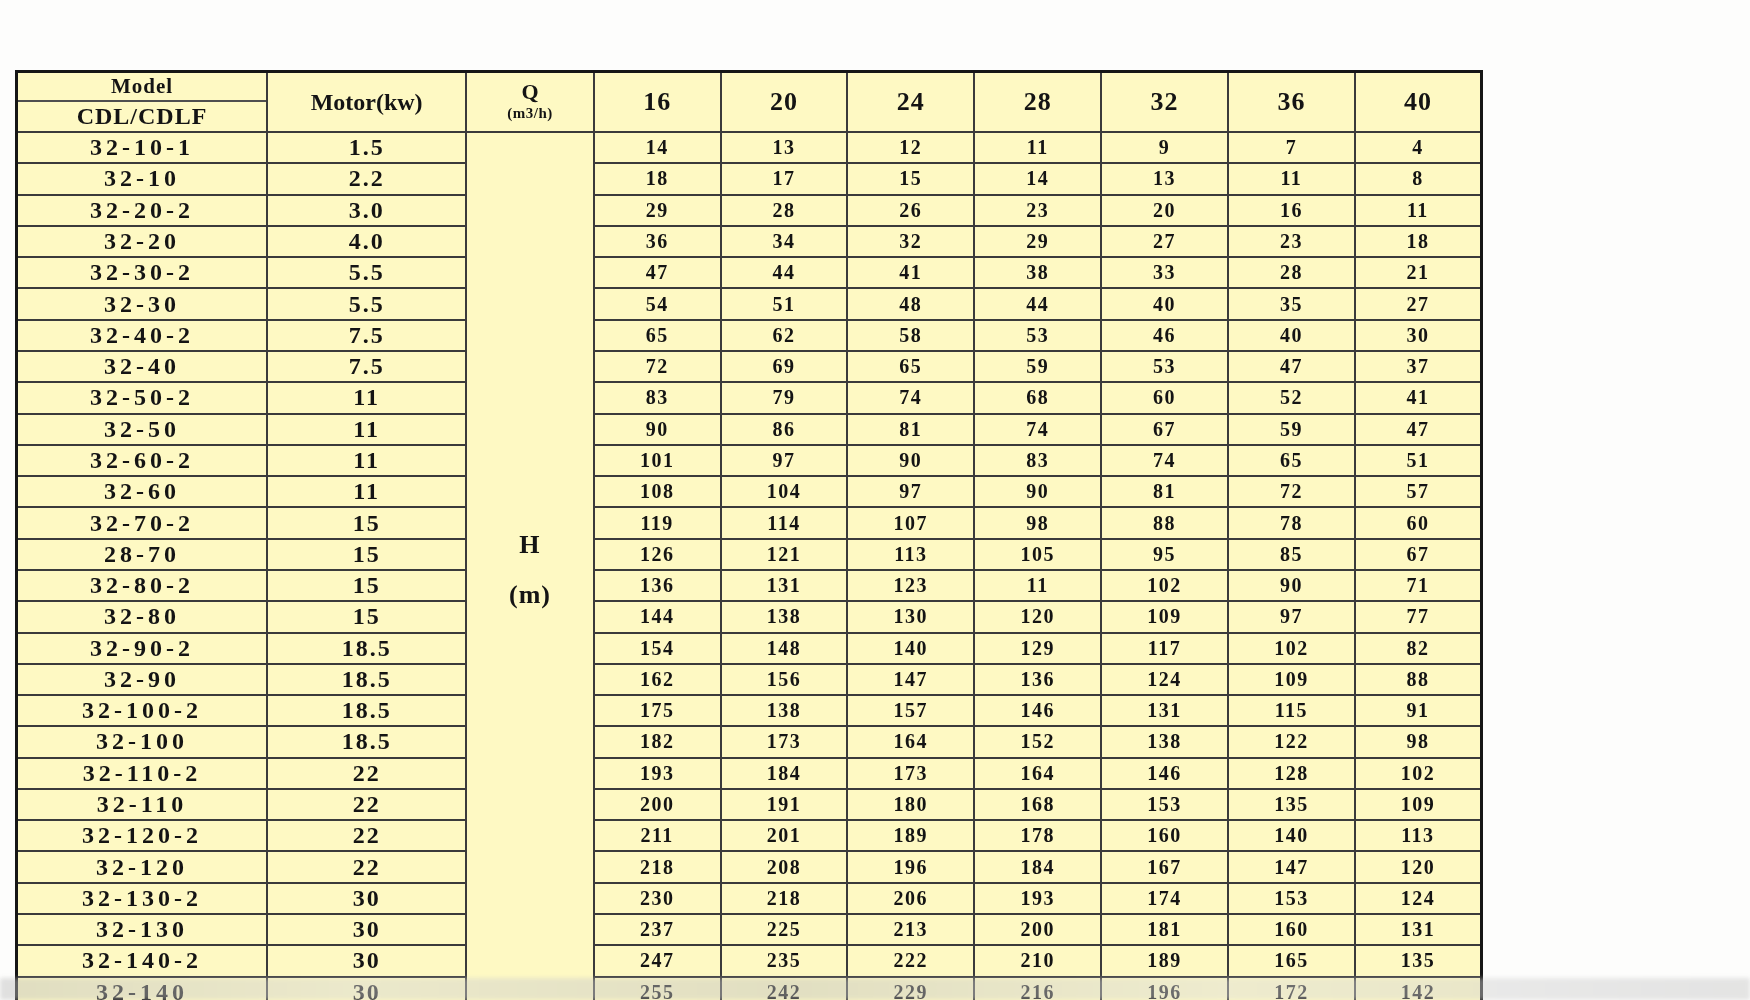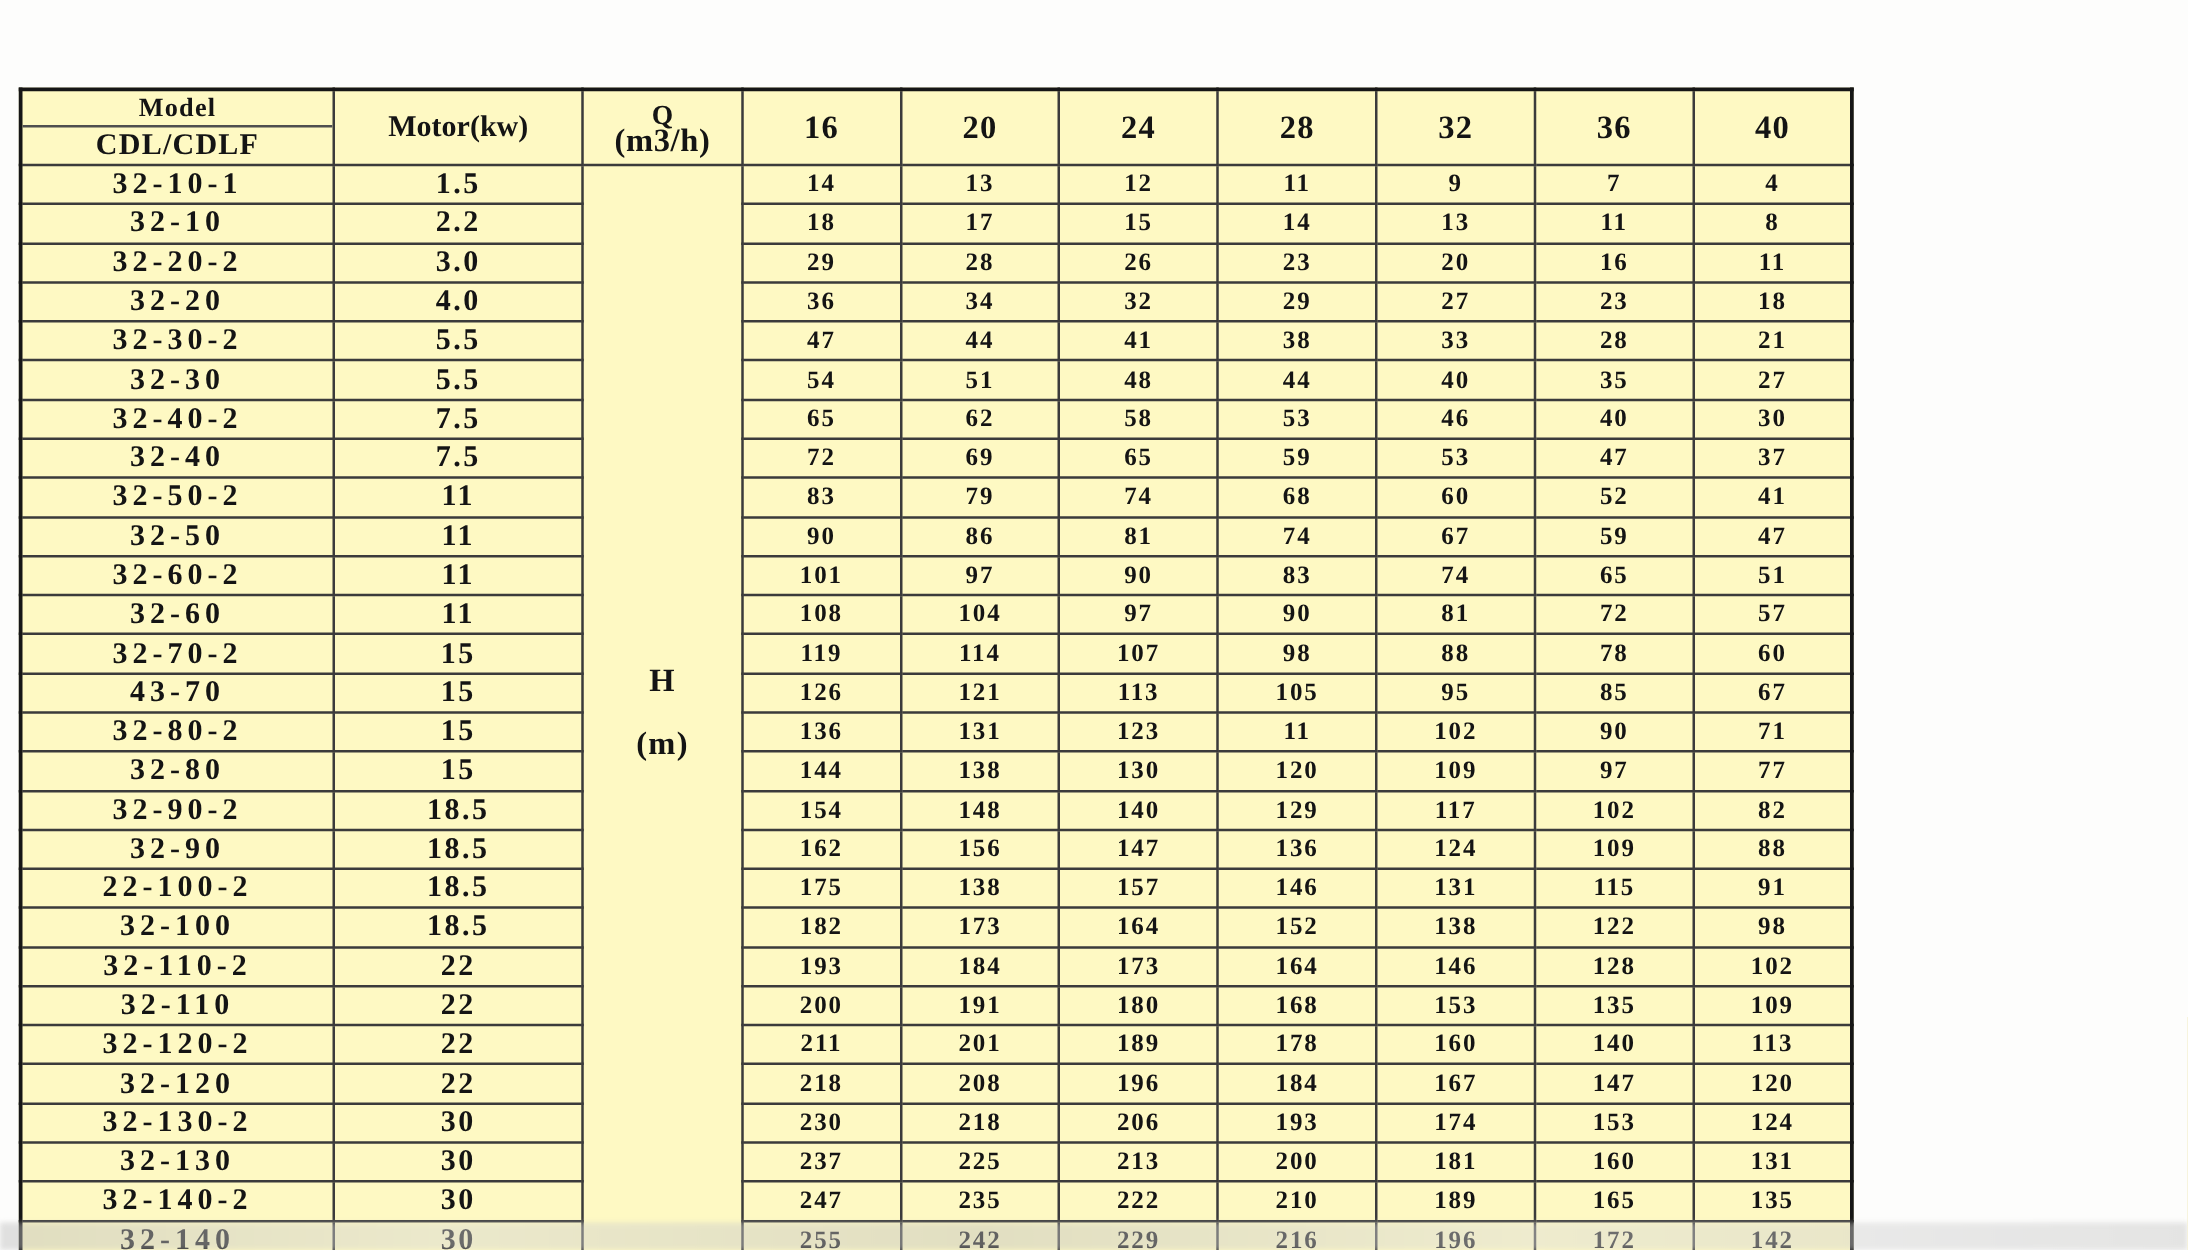--- a/index.html
+++ b/index.html
@@ -23,21 +23,21 @@
   }
   thead tr{height:58px;}
   th{font-size:24px;}
   th.model-head{padding:0;}
   .model-top{
     border-bottom:2px solid #4f4f4f;
     font-size:21px;line-height:27px;letter-spacing:1px;
   }
   .model-bottom{font-size:24px;line-height:29px;letter-spacing:1px;}
   th.q-head .q-line1{font-size:22px;line-height:20px;margin-top:2px;}
-  th.q-head .q-line2{font-size:26px;line-height:22px;letter-spacing:0.5px;}
+  th.q-head .q-line2{font-size:15px;line-height:22px;letter-spacing:0.5px;}
   th.flow-th{font-size:26px;letter-spacing:1px;}
   td.model-cell{font-size:24px;letter-spacing:4px;}
   td.motor-cell{font-size:24px;letter-spacing:2px;}
   td.head-cell{font-size:20px;letter-spacing:1.5px;}
   td.h-cell{vertical-align:middle;}
   .h-wrap{display:flex;flex-direction:column;align-items:center;gap:24px;}
   .h-wrap div{font-size:26px;letter-spacing:1px;line-height:26px;}
   
   .bottom-smear{
     position:absolute;left:0;right:0;bottom:0;height:22px;
@@ -228,21 +228,21 @@
           <td class="motor-cell">15</td>
           <td class="head-cell">119</td>
           <td class="head-cell">114</td>
           <td class="head-cell">107</td>
           <td class="head-cell">98</td>
           <td class="head-cell">88</td>
           <td class="head-cell">78</td>
           <td class="head-cell">60</td>
         </tr>
         <tr>
-          <td class="model-cell">43-70</td>
+          <td class="model-cell">28-70</td>
           <td class="motor-cell">15</td>
           <td class="head-cell">126</td>
           <td class="head-cell">121</td>
           <td class="head-cell">113</td>
           <td class="head-cell">105</td>
           <td class="head-cell">95</td>
           <td class="head-cell">85</td>
           <td class="head-cell">67</td>
         </tr>
         <tr>
@@ -283,21 +283,21 @@
           <td class="motor-cell">18.5</td>
           <td class="head-cell">162</td>
           <td class="head-cell">156</td>
           <td class="head-cell">147</td>
           <td class="head-cell">136</td>
           <td class="head-cell">124</td>
           <td class="head-cell">109</td>
           <td class="head-cell">88</td>
         </tr>
         <tr>
-          <td class="model-cell">22-100-2</td>
+          <td class="model-cell">32-100-2</td>
           <td class="motor-cell">18.5</td>
           <td class="head-cell">175</td>
           <td class="head-cell">138</td>
           <td class="head-cell">157</td>
           <td class="head-cell">146</td>
           <td class="head-cell">131</td>
           <td class="head-cell">115</td>
           <td class="head-cell">91</td>
         </tr>
         <tr>

